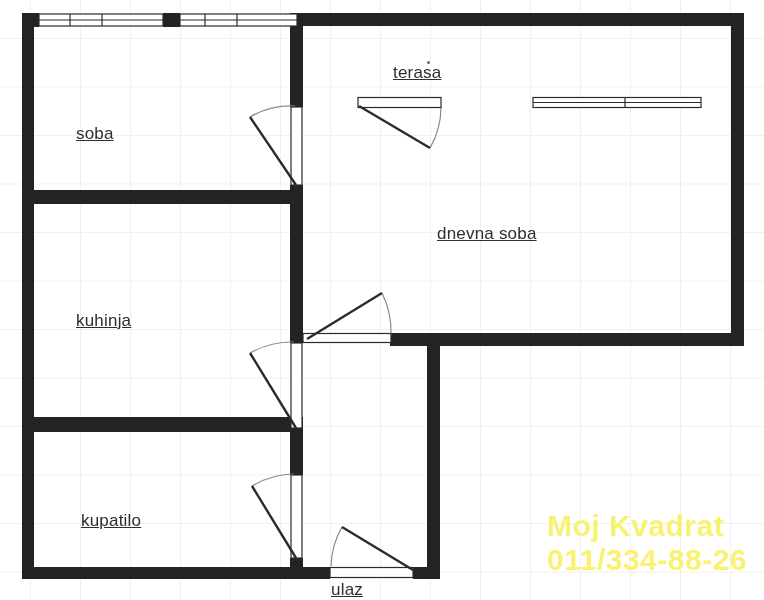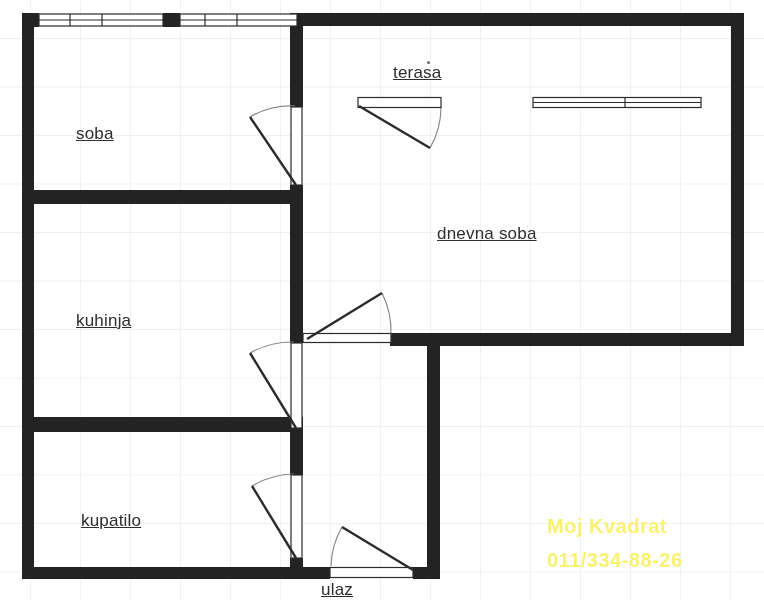--- a/index.html
+++ b/index.html
@@ -22,28 +22,28 @@
     color:#2e2e2e;
     white-space:nowrap;
     letter-spacing:0.2px;
     text-decoration:underline;
   }
   .lbl-soba{left:76px;top:124px;}
   .lbl-terasa{left:393px;top:63px;}
   .lbl-dnevna{left:437px;top:224px;}
   .lbl-kuhinja{left:76px;top:311px;}
   .lbl-kupatilo{left:81px;top:511px;text-align:right;}
-  .lbl-ulaz{left:321px;top:580px;}
+  .lbl-ulaz{left:331px;top:580px;}
   .dot-artifact{
     position:absolute;left:427px;top:61px;
     width:3px;height:3px;background:#6a6a6a;border-radius:50%;
   }
   .watermark{
     position:absolute;left:547px;top:509px;
-    font-size:20px;font-weight:bold;line-height:34px;
+    font-size:30px;font-weight:bold;line-height:34px;
     color:#f9f166;opacity:0.92;
     letter-spacing:0.5px;
     white-space:nowrap;
   }
 </style>
 </head>
 <body>
 
 <div class="canvas">
 

